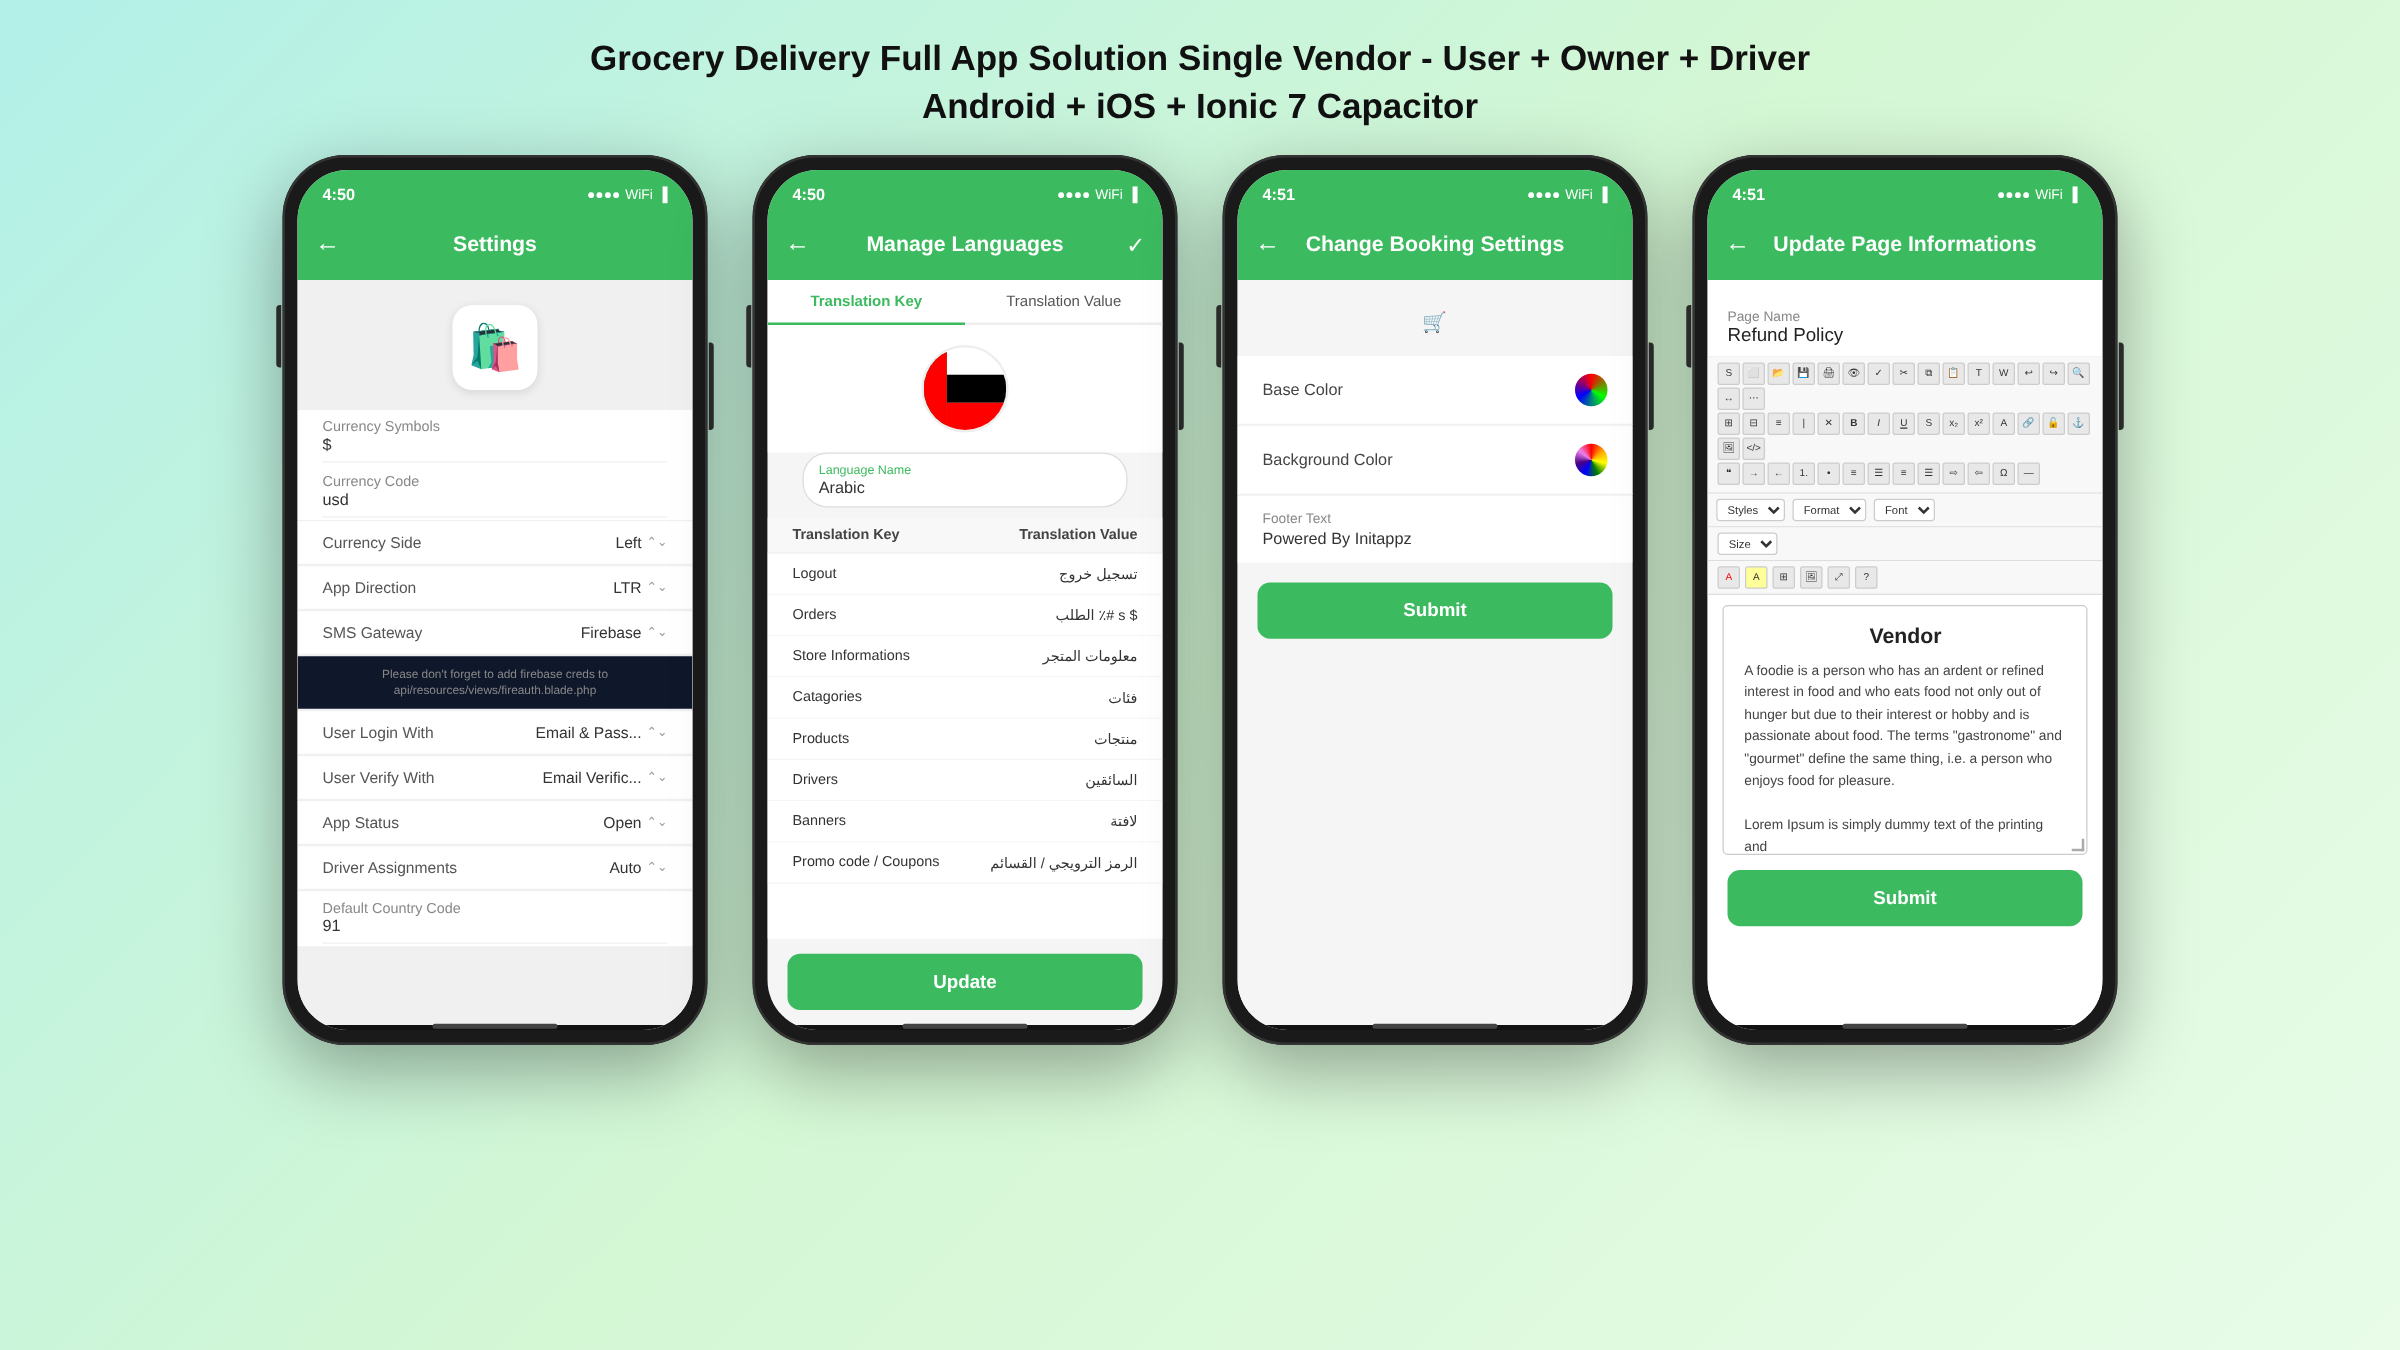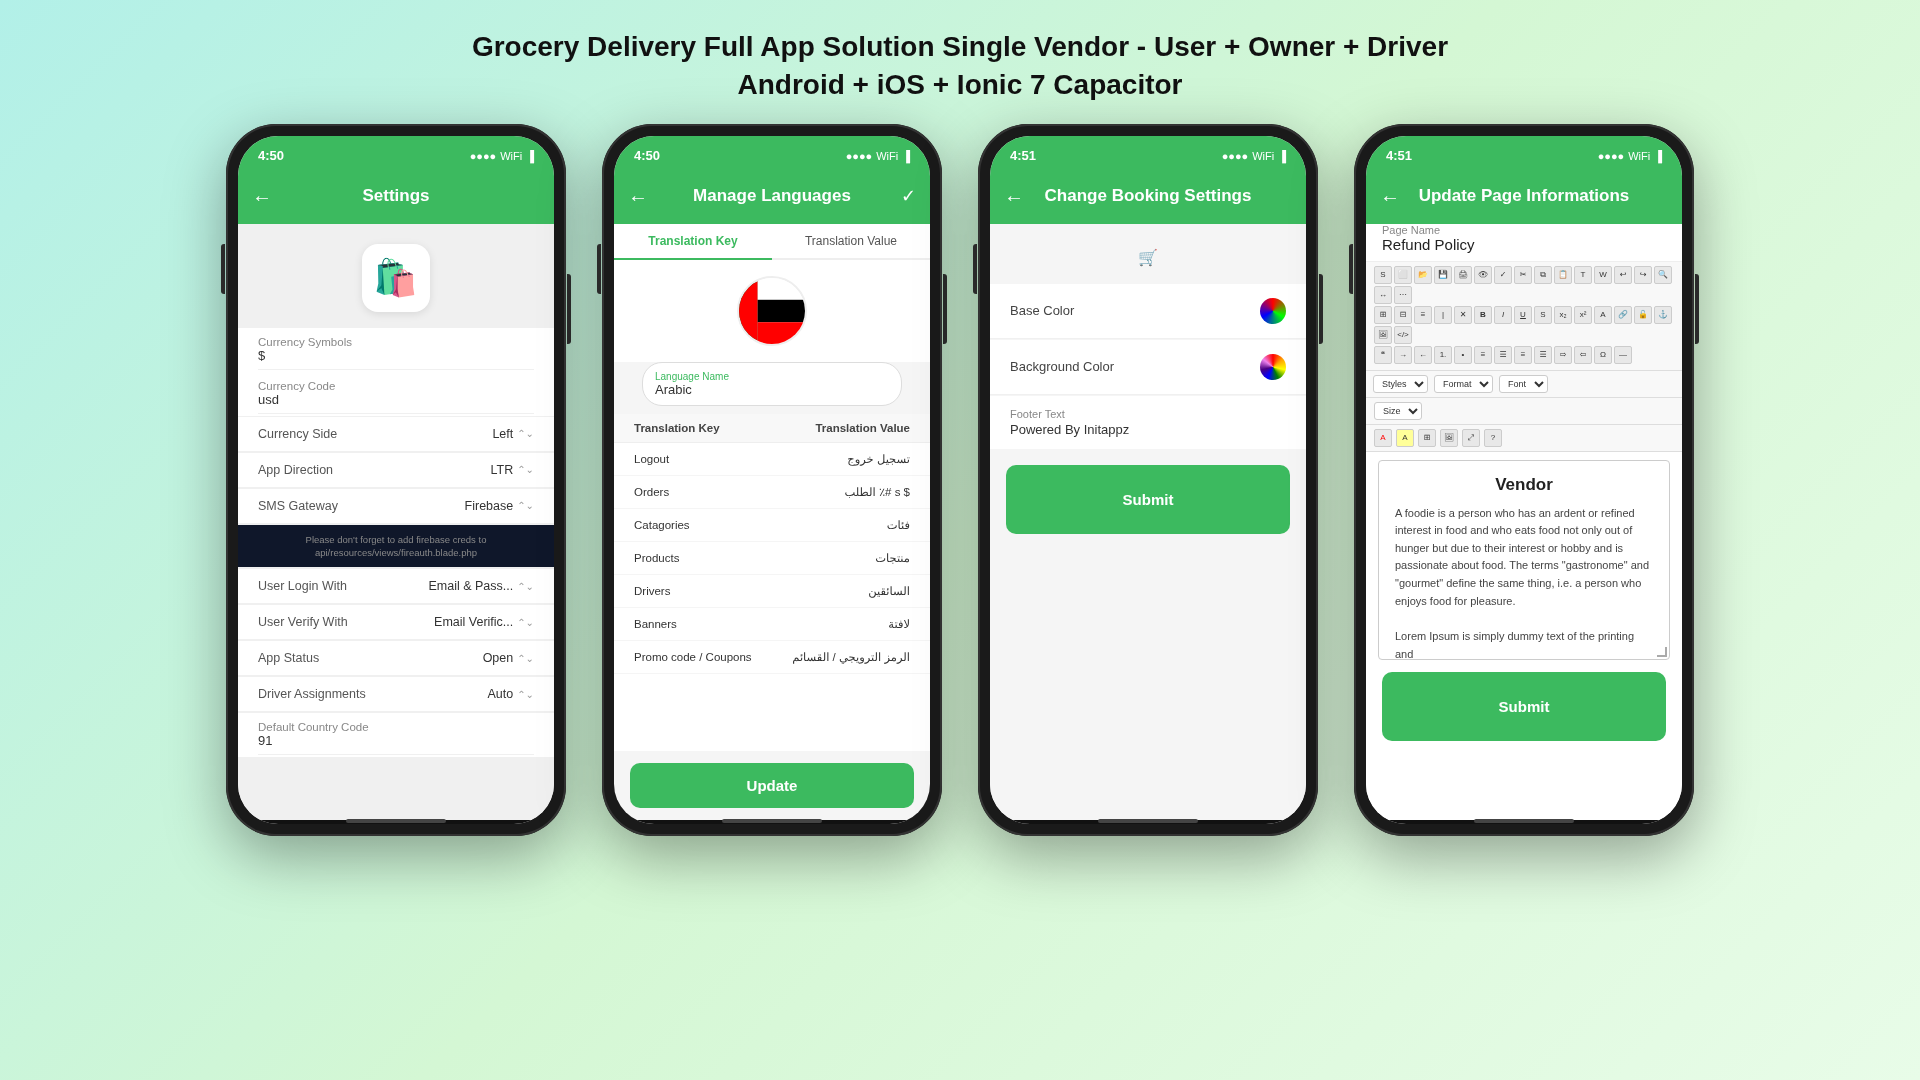--- a/index.html
+++ b/index.html
@@ -309,34 +309,34 @@
     .footer-text-section .ft-value {
       font-size: 13px;
       color: #333;
     }
     .submit-btn {
       background: #3cba5f;
       color: #fff;
       border: none;
       width: calc(100% - 32px);
       margin: 16px 16px;
-      padding: 26px;
+      padding: 14px;
       border-radius: 10px;
       font-size: 15px;
       font-weight: 600;
       cursor: pointer;
     }
     
     .update-page-content {
       flex: 1;
       background: #fff;
       overflow-y: auto;
     }
     .page-name-field {
-      padding: 0 16px 8px;
+      padding: 24px 16px 8px;
       border-bottom: 1px solid #eee;
     }
     .page-name-field .pn-label {
       font-size: 11px;
       color: #888;
     }
     .page-name-field .pn-value {
       font-size: 15px;
       font-weight: 500;
       color: #222;
@@ -599,20 +599,24 @@
       </div>
 
       <div style="flex:1;overflow-y:auto;background:#fff;">
         <div class="lang-row">
           <span class="tr-key">Logout</span>
           <span class="tr-val">تسجيل خروج</span>
         </div>
         <div class="lang-row">
           <span class="tr-key">Orders</span>
           <span class="tr-val">$ s #٪ الطلب</span>
+        </div>
+        <div class="lang-row">
+          <span class="tr-key">Store Informations</span>
+          <span class="tr-val">معلومات المتجر</span>
         </div>
         <div class="lang-row">
           <span class="tr-key">Catagories</span>
           <span class="tr-val">فئات</span>
         </div>
         <div class="lang-row">
           <span class="tr-key">Products</span>
           <span class="tr-val">منتجات</span>
         </div>
         <div class="lang-row">

